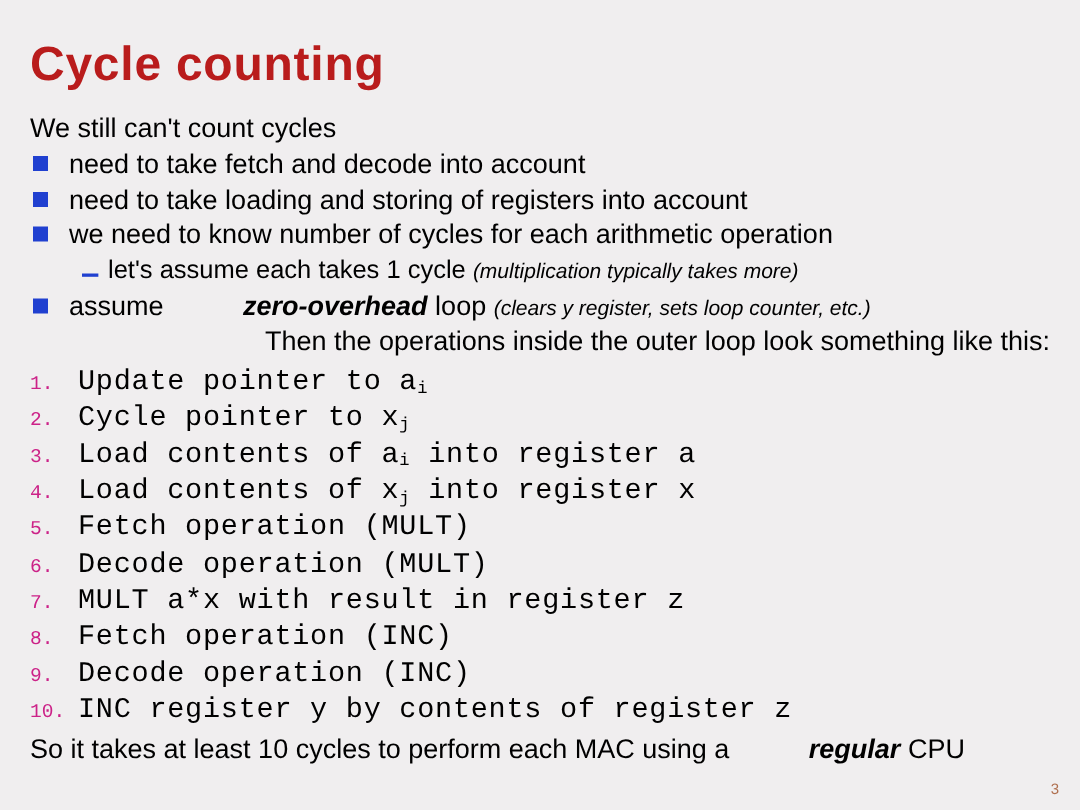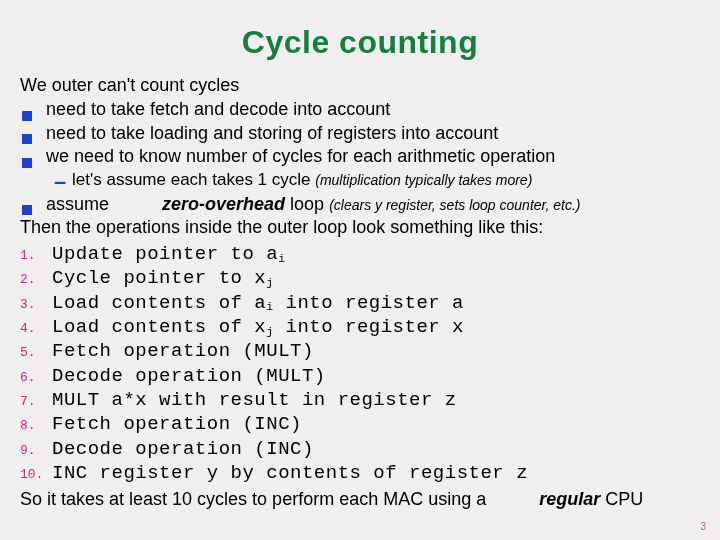--- a/index.html
+++ b/index.html
@@ -13,37 +13,36 @@
     overflow: hidden;
   }
   .slide {
     width: 720px;
     height: 540px;
     position: relative;
     box-sizing: border-box;
     padding: 24px 20px 0 20px;
   }
   .title {
-    text-align: center;
     font-weight: bold;
     font-size: 32px;
-    color: #15803d;
+    color: #b91c1c;
     margin: 0 0 14px 0;
     letter-spacing: 0.5px;
   }
   .intro {
     font-size: 18px;
     margin: 0 0 2px 0;
   }
   .bullets {
     margin: 0 0 2px 0;
   }
   .bullet-row {
     display: flex;
-    align-items: flex-end;
+    align-items: flex-start;
     font-size: 18px;
     line-height: 1.25;
     margin: 0 0 1px 0;
   }
   .bullet-marker {
     width: 10px;
     height: 10px;
     background: #2040d0;
     flex: 0 0 10px;
     margin: 6px 14px 0 2px;
@@ -63,20 +62,21 @@
     line-height: 1;
     margin-top: 2px;
   }
   .small {
     font-size: 14px;
     font-style: italic;
   }
   .trans {
     font-size: 18px;
     margin: 2px 0 4px 0;
+    text-align: right;
   }
   .ops {
     margin: 0 0 2px 0;
   }
   .op-row {
     display: flex;
     align-items: baseline;
     line-height: 1.28;
   }
   .op-num {
@@ -116,21 +116,21 @@
     color: #b07050;
   }
 </style>
 </head>
 <body>
 
 <div class="slide">
 
   <div class="title">Cycle counting</div>
 
-  <div class="intro">We outer can't count cycles</div>
+  <div class="intro">We still can't count cycles</div>
 
   <div class="bullets">
 
     <div class="bullet-row">
       <div class="bullet-marker"></div>
       <div>need to take fetch and decode into account</div>
     </div>
 
     <div class="bullet-row">
       <div class="bullet-marker"></div>

